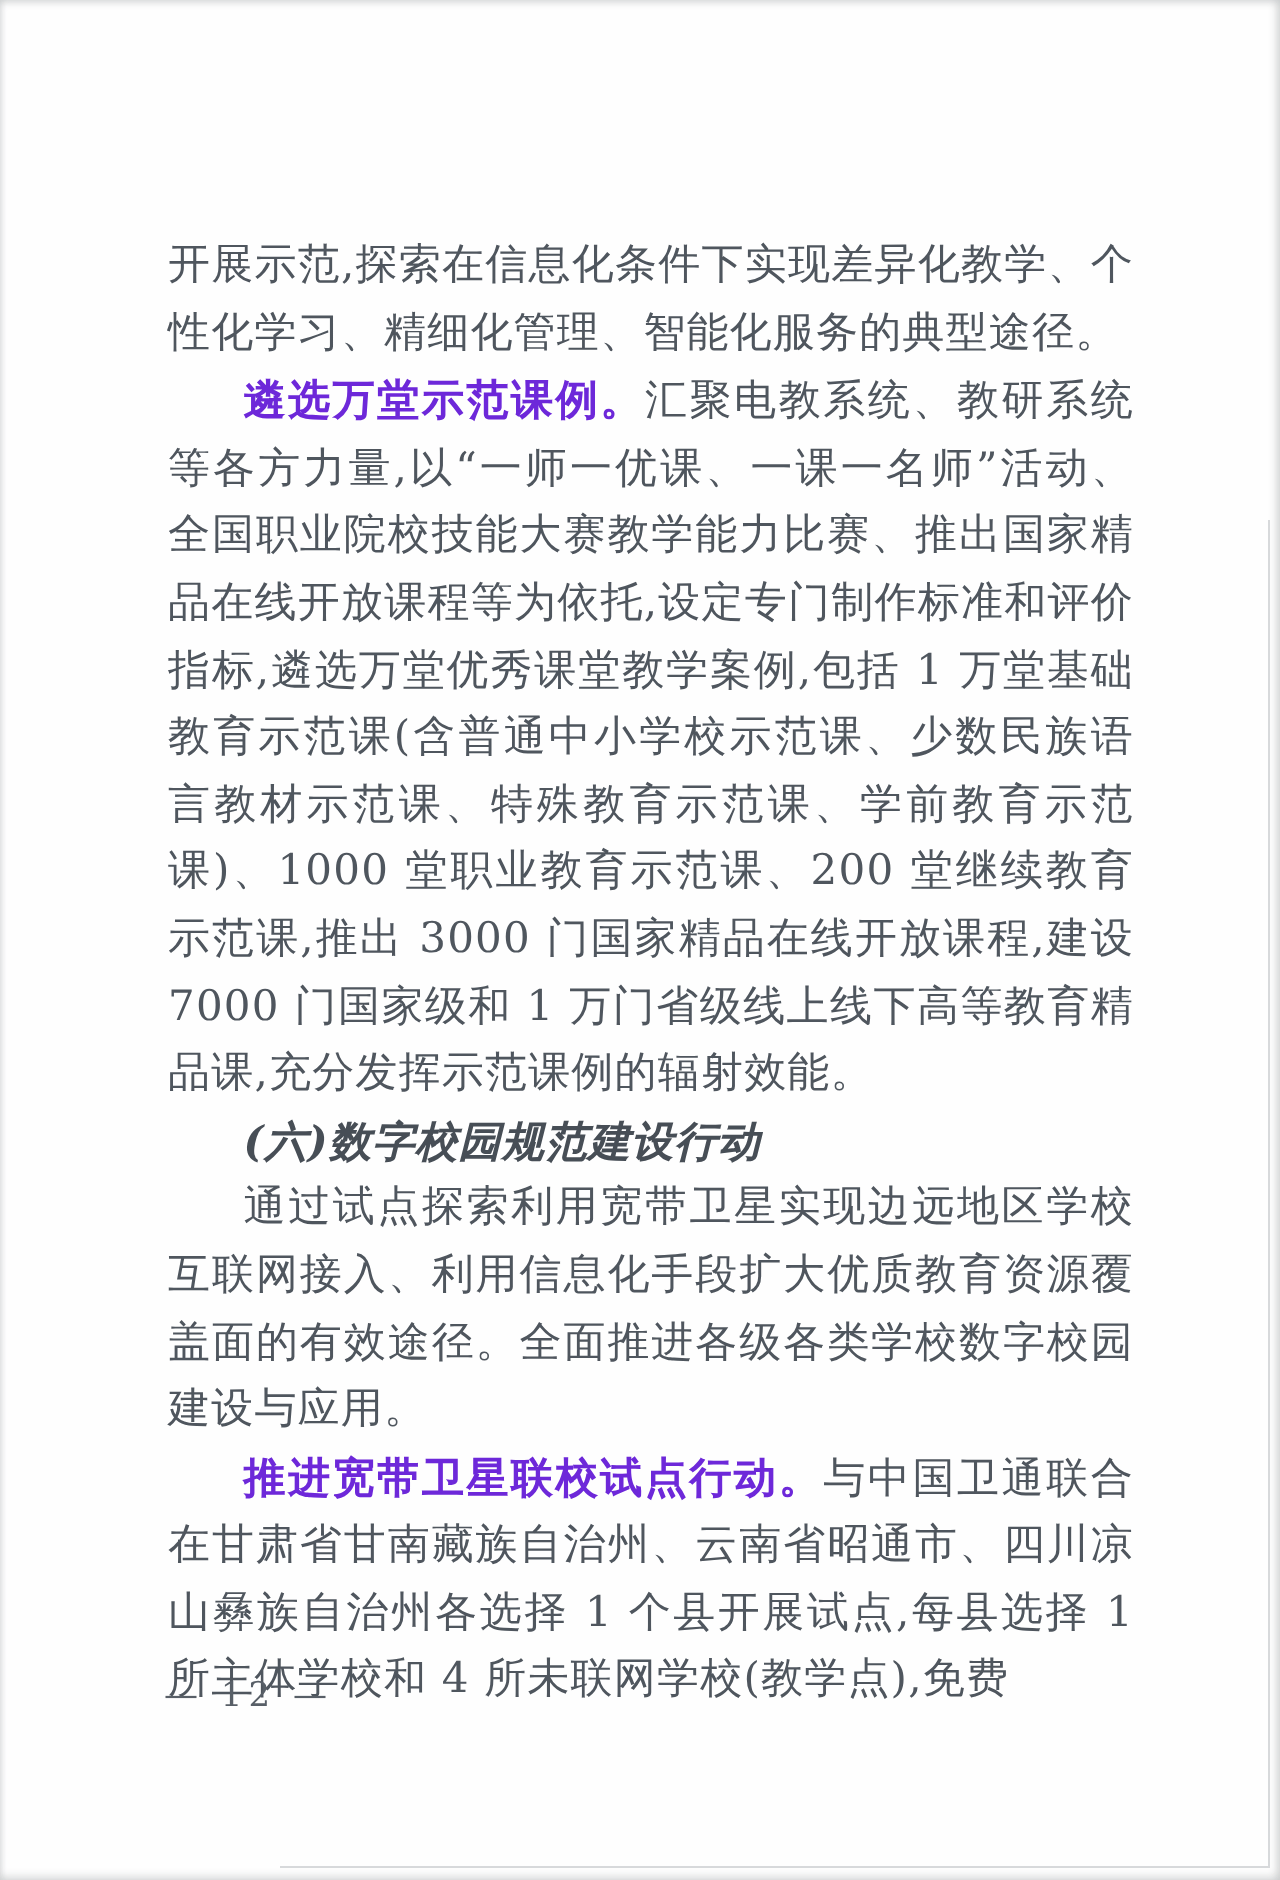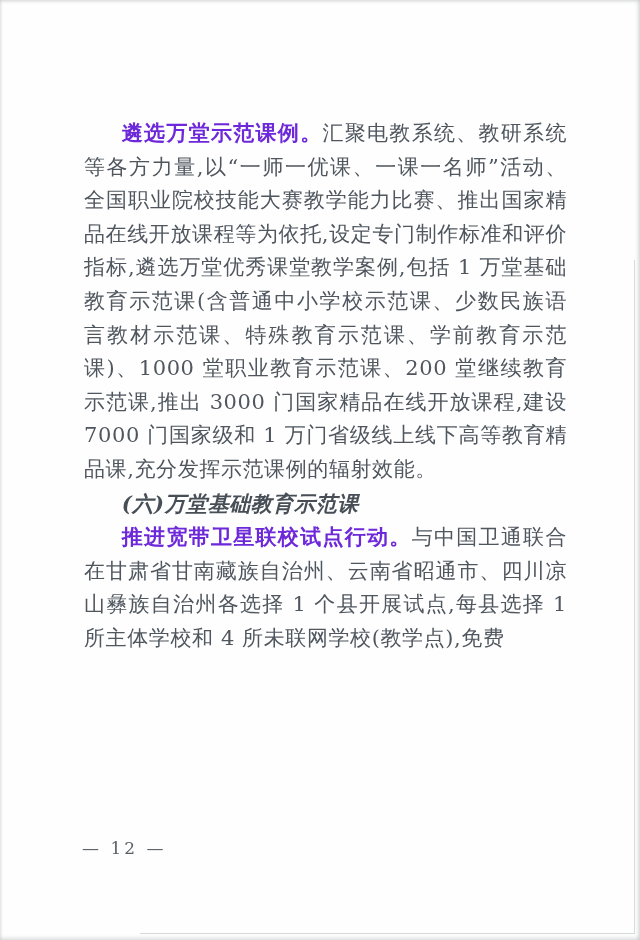--- a/index.html
+++ b/index.html
@@ -77,24 +77,26 @@
 </style>
 </head>
 <body>
 
 <div class="scan-frame"></div>
 <div class="edge-right"></div>
 <div class="edge-bottom"></div>
 
 <div class="content">
 
+  <p><span>开展示范,探索在信息化条件下实现差异化教学、个性化学习、精细化管理、智能化服务的典型途径。</span></p>
 
   <p class="para-indent"><span class="lead">遴选万堂示范课例。</span><span>汇聚电教系统、教研系统等各方力量,以“一师一优课、一课一名师”活动、全国职业院校技能大赛教学能力比赛、推出国家精品在线开放课程等为依托,设定专门制作标准和评价指标,遴选万堂优秀课堂教学案例,包括 1 万堂基础教育示范课(含普通中小学校示范课、少数民族语言教材示范课、特殊教育示范课、学前教育示范课)、1000 堂职业教育示范课、200 堂继续教育示范课,推出 3000 门国家精品在线开放课程,建设 7000 门国家级和 1 万门省级线上线下高等教育精品课,充分发挥示范课例的辐射效能。</span></p>
 
 
-  <p class="para-indent heading"><span>(六)万堂基础教育示范课</span></p>
+  <p class="para-indent heading"><span>(六)数字校园规范建设行动</span></p>
 
+  <p class="para-indent"><span>通过试点探索利用宽带卫星实现边远地区学校互联网接入、利用信息化手段扩大优质教育资源覆盖面的有效途径。全面推进各级各类学校数字校园建设与应用。</span></p>
 
   <p class="para-indent"><span class="lead">推进宽带卫星联校试点行动。</span><span>与中国卫通联合在甘肃省甘南藏族自治州、云南省昭通市、四川凉山彝族自治州各选择 1 个县开展试点,每县选择 1 所主体学校和 4 所未联网学校(教学点),免费</span></p>
 
 </div>
 
 <div class="page-number">— 12 —</div>
 
 </body></html>

